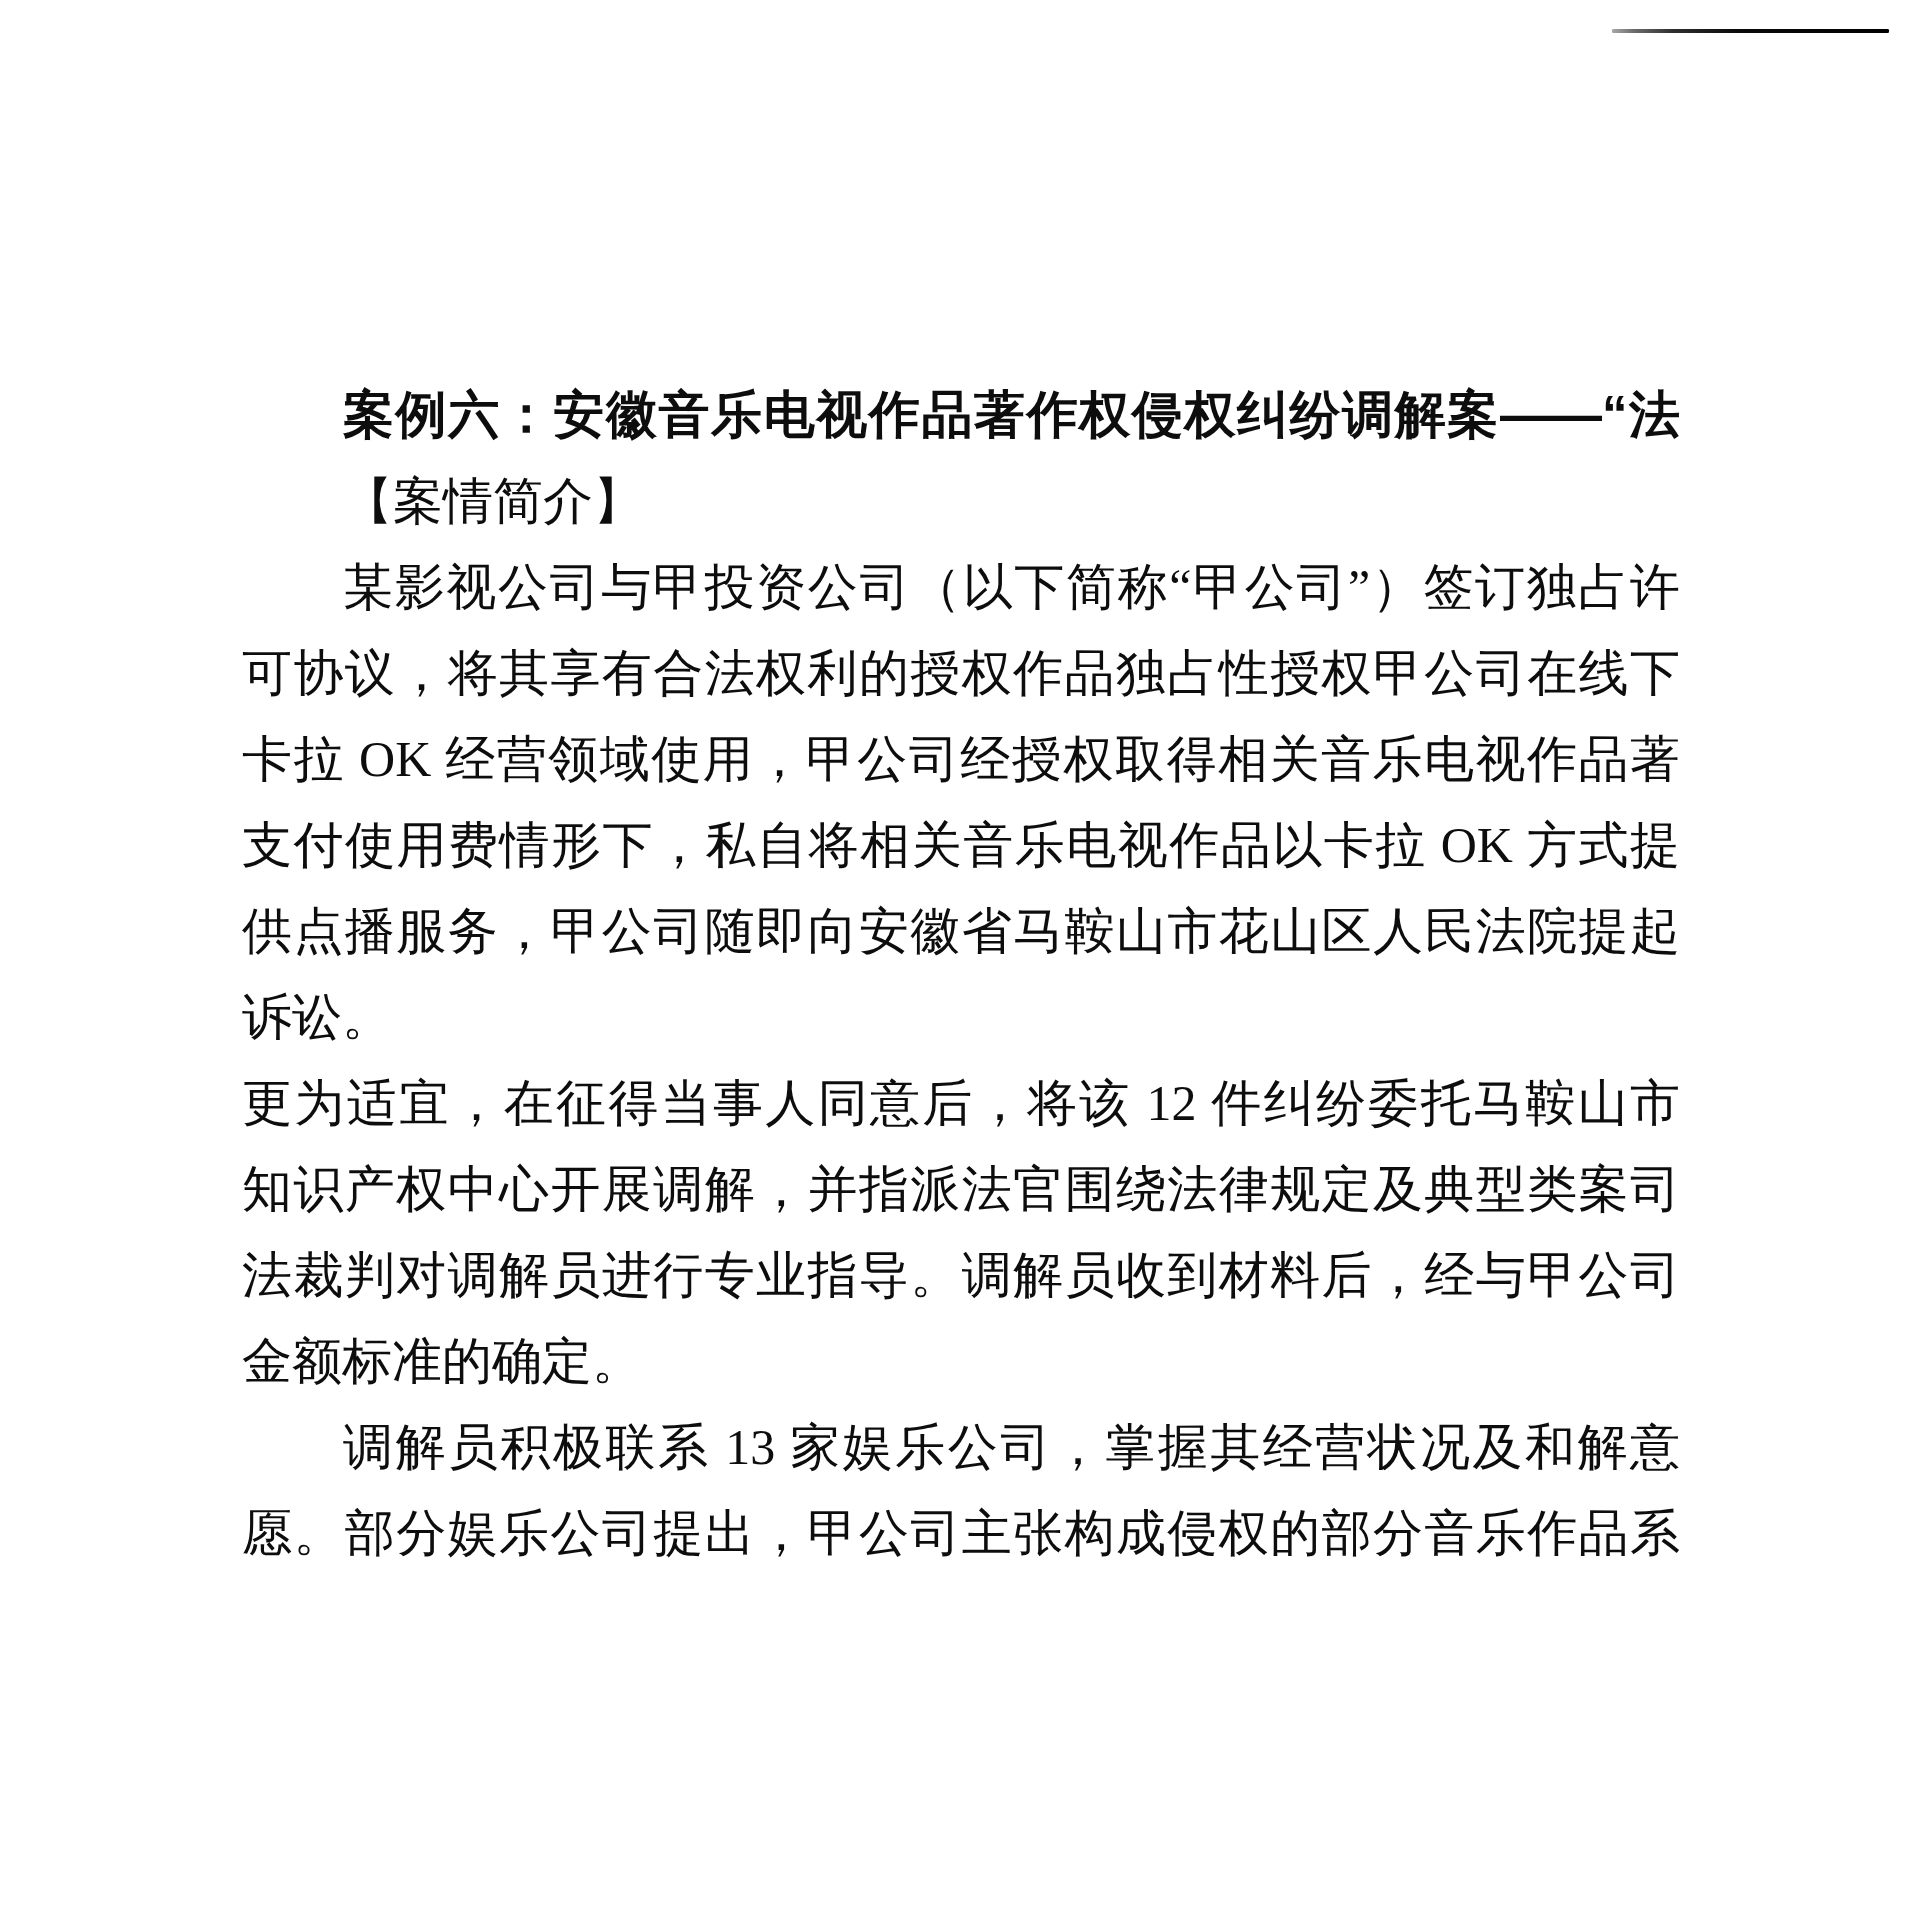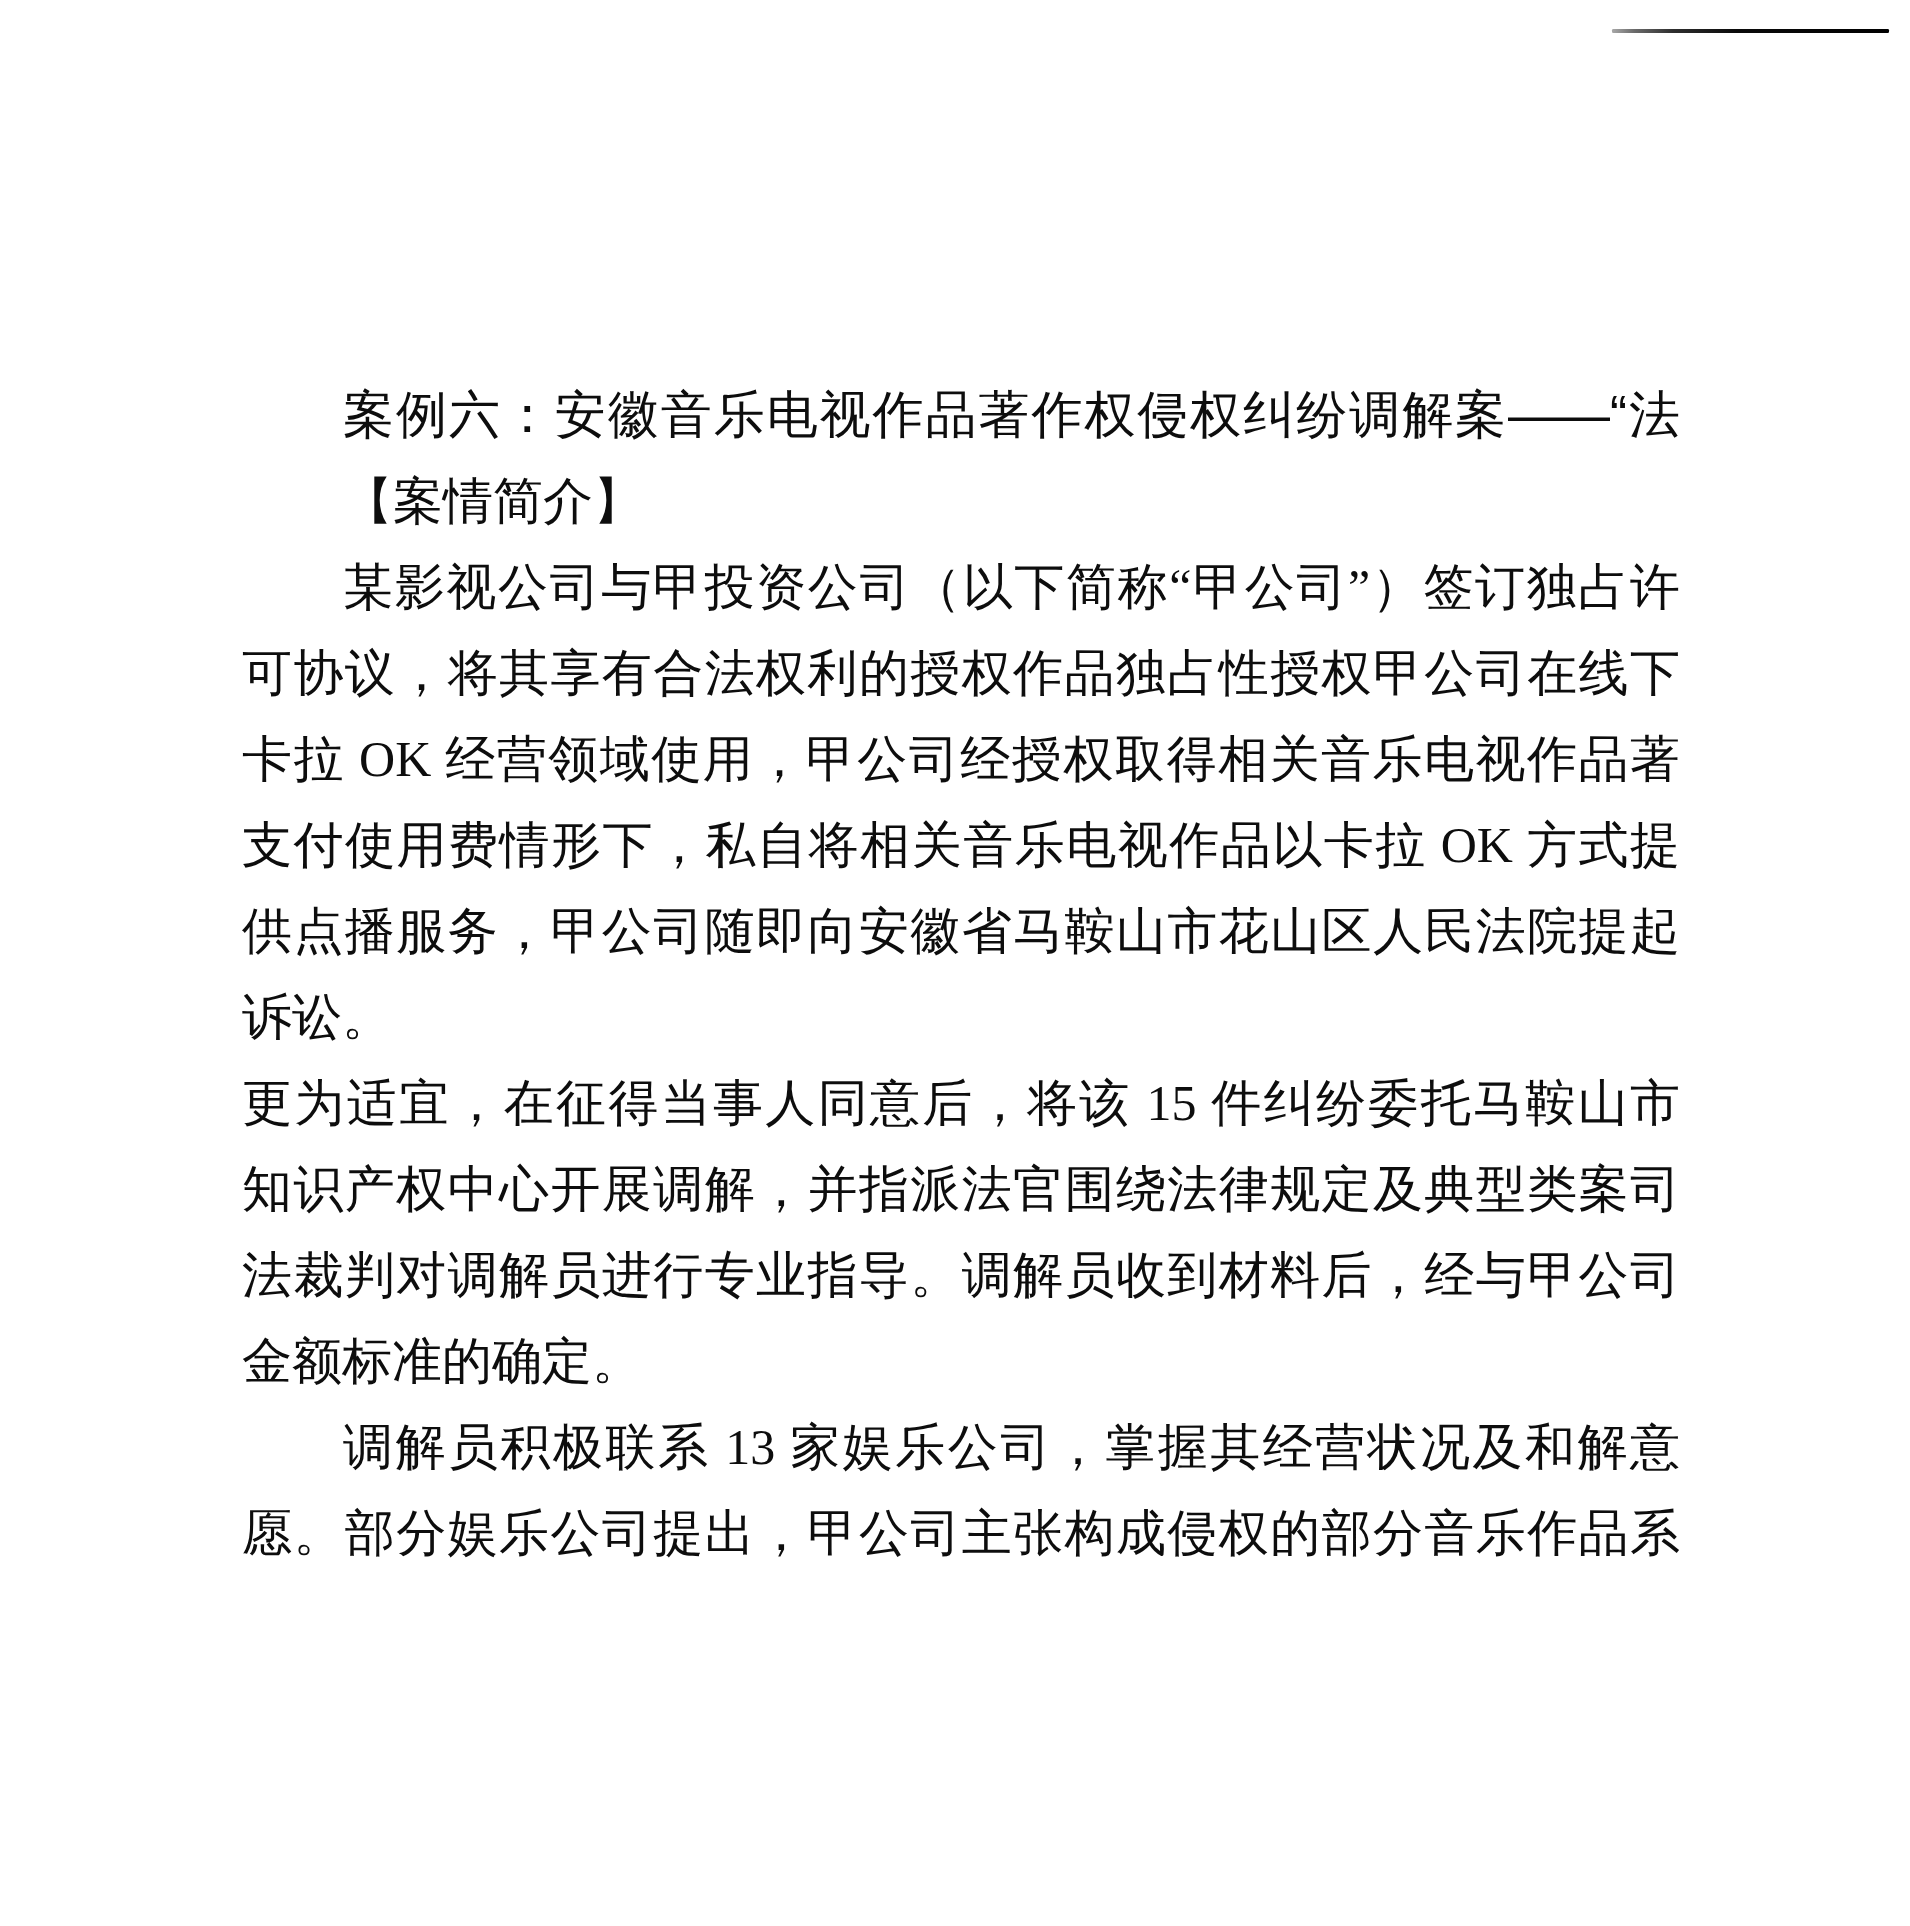--- a/index.html
+++ b/index.html
@@ -43,21 +43,21 @@
     text-align: justify;
     text-align-last: justify;
     text-justify: inter-character;
     overflow: hidden;
     white-space: normal;
   }
   .line.endl { text-align-last: left; }
   .line.ind  { text-indent: 101px; }
   .line.title {
     font-family: "Liberation Sans", sans-serif;
-    font-weight: 400;
+    font-weight: 700;
     font-size: 51px;
   }
 </style>
 </head>
 <body>
 
 <div class="page">
 
   <div class="scan-artifact"></div>
 
@@ -65,21 +65,21 @@
     <div class="line title ind">案例六：安徽音乐电视作品著作权侵权纠纷调解案——“法</div>
     <div class="line ind endl">【案情简介】</div>
 
     <div class="line ind">某影视公司与甲投资公司（以下简称“甲公司”）签订独占许</div>
     <div class="line">可协议，将其享有合法权利的授权作品独占性授权甲公司在线下</div>
     <div class="line">卡拉 OK 经营领域使用，甲公司经授权取得相关音乐电视作品著</div>
     <div class="line">支付使用费情形下，私自将相关音乐电视作品以卡拉 OK 方式提</div>
     <div class="line">供点播服务，甲公司随即向安徽省马鞍山市花山区人民法院提起</div>
     <div class="line endl">诉讼。</div>
 
-    <div class="line">更为适宜，在征得当事人同意后，将该 15 件纠纷委托马鞍山市</div>
+    <div class="line">更为适宜，在征得当事人同意后，将该 12 件纠纷委托马鞍山市</div>
     <div class="line">知识产权中心开展调解，并指派法官围绕法律规定及典型类案司</div>
     <div class="line">法裁判对调解员进行专业指导。调解员收到材料后，经与甲公司</div>
     <div class="line endl">金额标准的确定。</div>
 
     <div class="line ind">调解员积极联系 13 家娱乐公司，掌握其经营状况及和解意</div>
     <div class="line">愿。部分娱乐公司提出，甲公司主张构成侵权的部分音乐作品系</div>
 
   </div>
 
 </div>

